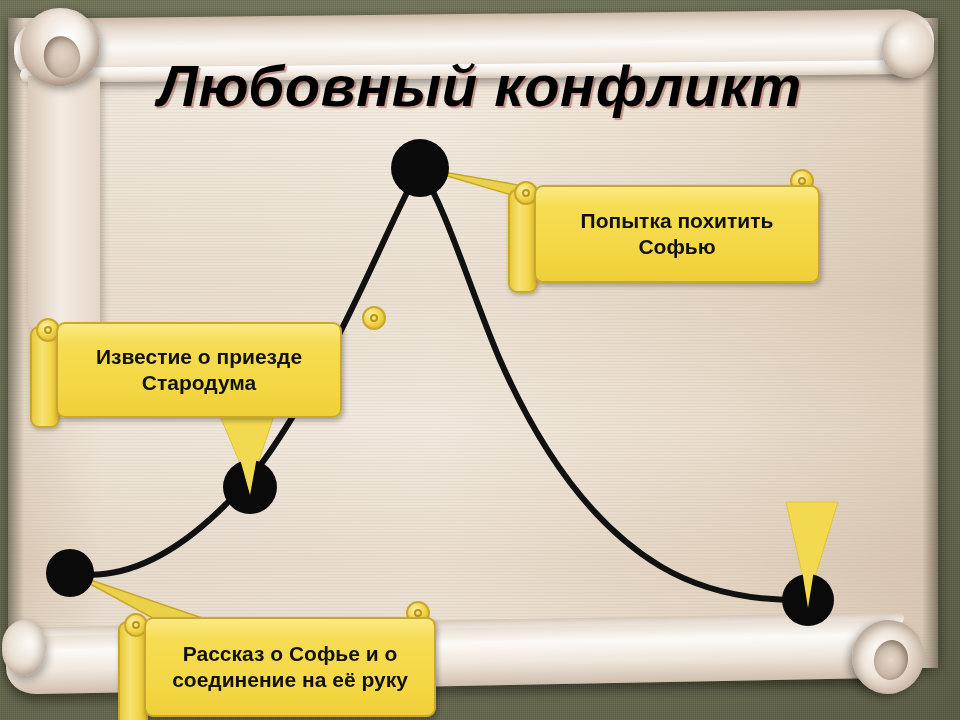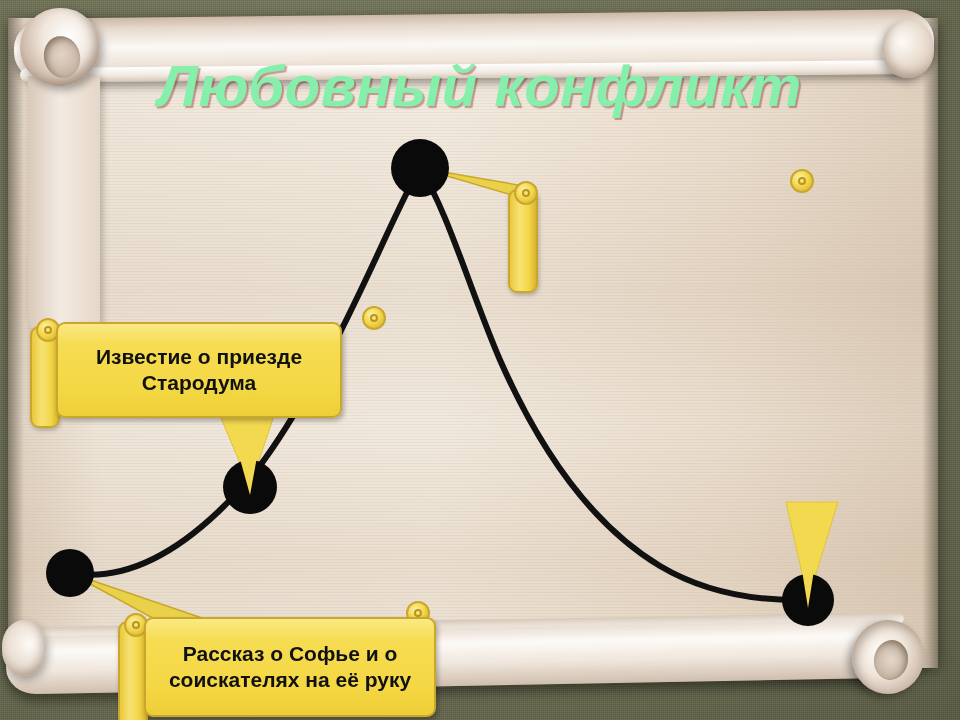--- a/index.html
+++ b/index.html
@@ -125,21 +125,21 @@
     border-radius:50%/46%;
     background:radial-gradient(circle at 62% 42%,#fdfaf6 0%,#ebe0d5 50%,#c5b2a2 100%);
     box-shadow:inset -4px -3px 8px rgba(120,100,85,.4),2px 4px 8px rgba(0,0,0,.3);
   }
 
   
   .title{
     position:absolute;left:0;top:52px;width:960px;text-align:center;
     font-size:58px;font-weight:bold;font-style:italic;
     letter-spacing:.5px;
-    color:#86efac;
+    color:#000000;
     text-shadow:2px 2px 1px rgba(120,0,0,.35);
     font-family:"Liberation Sans","DejaVu Sans",sans-serif;
     white-space:nowrap;
   }
 
   
   svg.layer{position:absolute;left:0;top:0;width:960px;height:720px;}
 
   
   .callout{position:absolute;}
@@ -234,30 +234,31 @@
     <circle cx="808" cy="600" r="26" fill="#0a0a0a"></circle>
 
     <polygon points="250,495 232,430 262,430" fill="#f2d94f"></polygon>
     <polygon points="808,608 794,520 822,520" fill="#f2d94f"></polygon>
   </svg>
 
   <div class="callout" style="left:508px;top:175px;width:312px;height:110px;">
     <div class="roll-l" style="height:104px;"></div>
     <div class="knob-l"></div>
     <div class="knob-r" style="right:6px;top:-6px;"></div>
+    <div class="body" style="width:286px;height:98px;top:10px;">Попытка похитить Софью</div>
   </div>
 
   <div class="callout" style="left:30px;top:312px;width:364px;height:108px;">
     <div class="roll-l" style="height:102px;"></div>
     <div class="knob-l"></div>
     <div class="knob-r" style="right:8px;top:-6px;"></div>
     <div class="body" style="width:286px;height:96px;top:10px;">Известие о приезде Стародума</div>
   </div>
 
 
   <div class="callout" style="left:118px;top:607px;width:318px;height:112px;">
     <div class="roll-l" style="height:106px;"></div>
     <div class="knob-l"></div>
     <div class="knob-r" style="right:6px;top:-6px;"></div>
-    <div class="body" style="width:292px;height:100px;top:10px;">Рассказ о Софье и о соискателях на её руку</div>
+    <div class="body" style="width:292px;height:100px;top:10px;">Рассказ о Софье и о соединение на её руку</div>
   </div>
 
 </div>
 
 </body></html>

